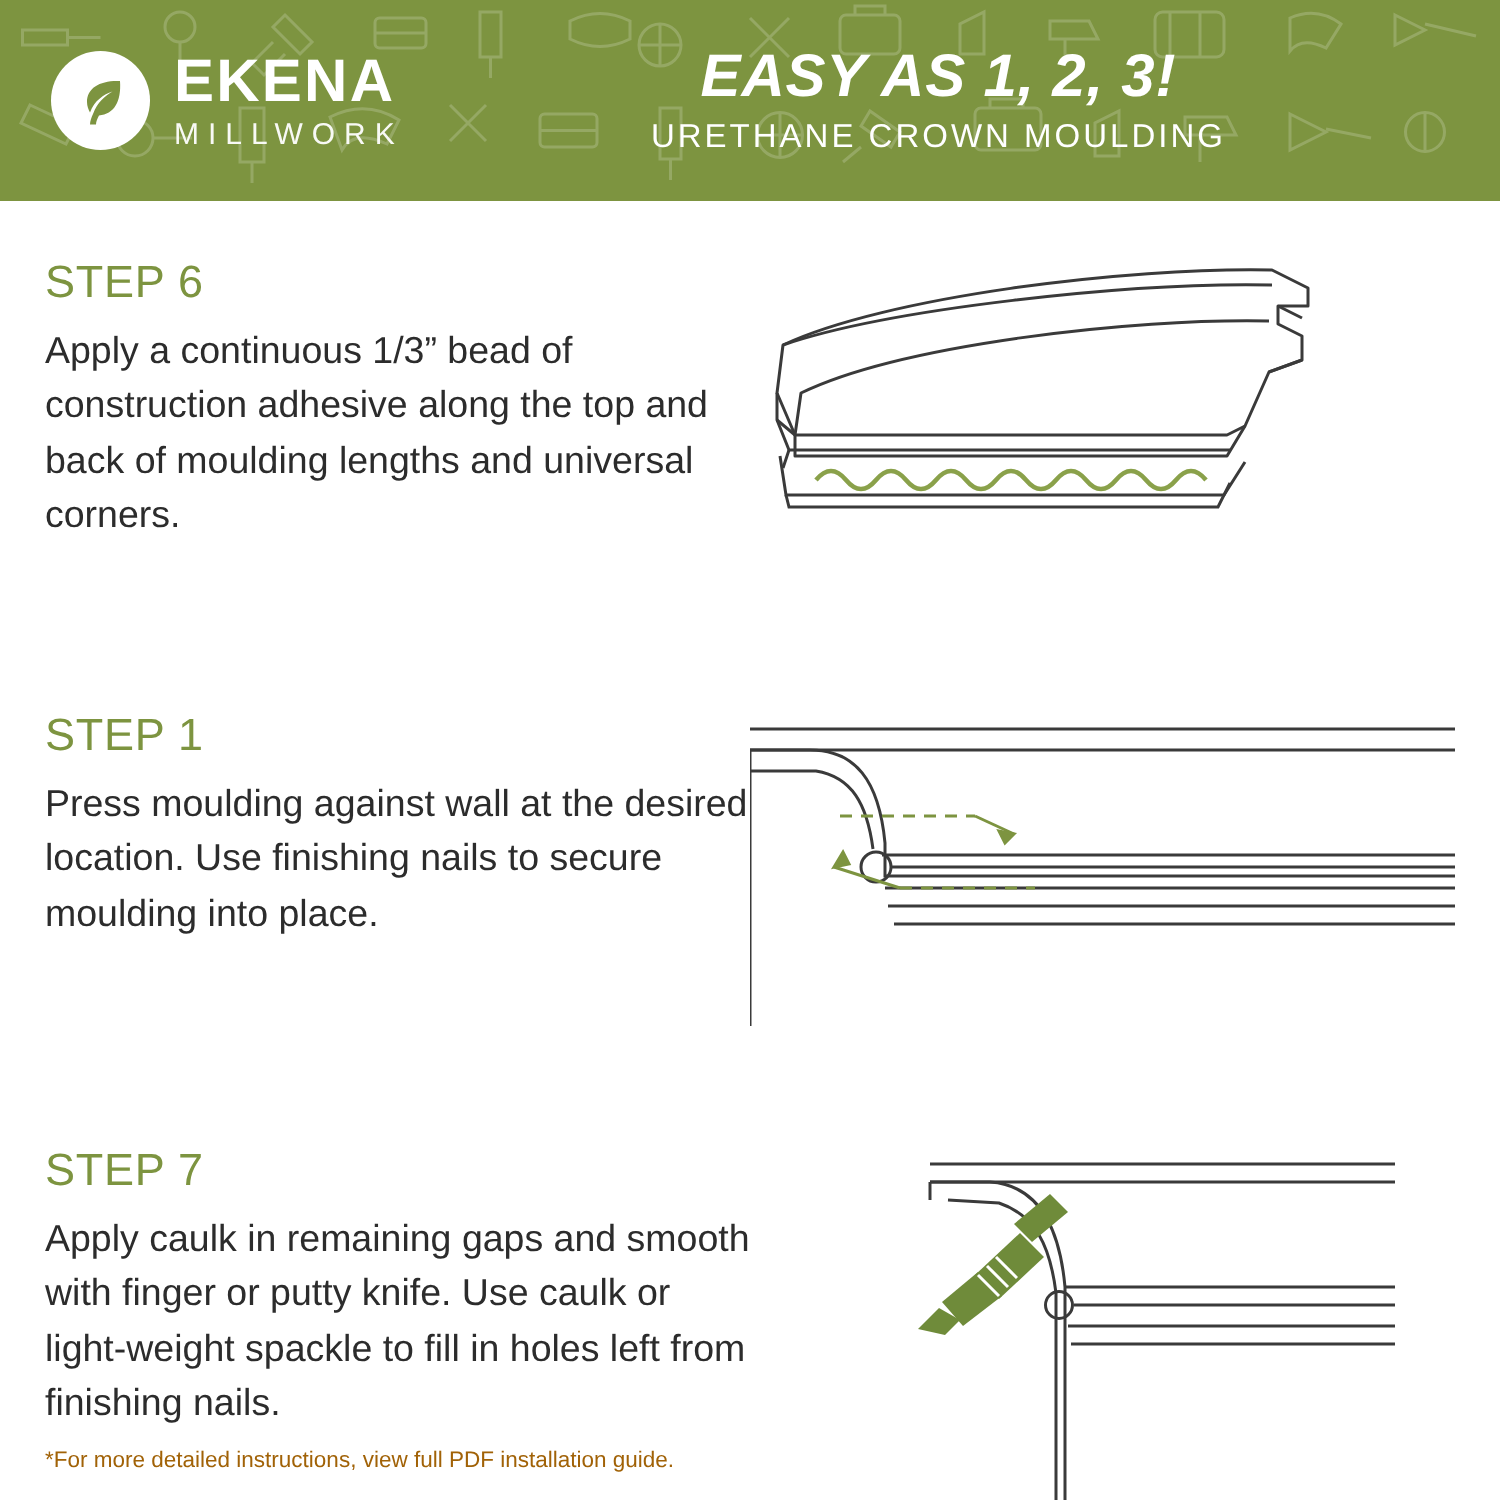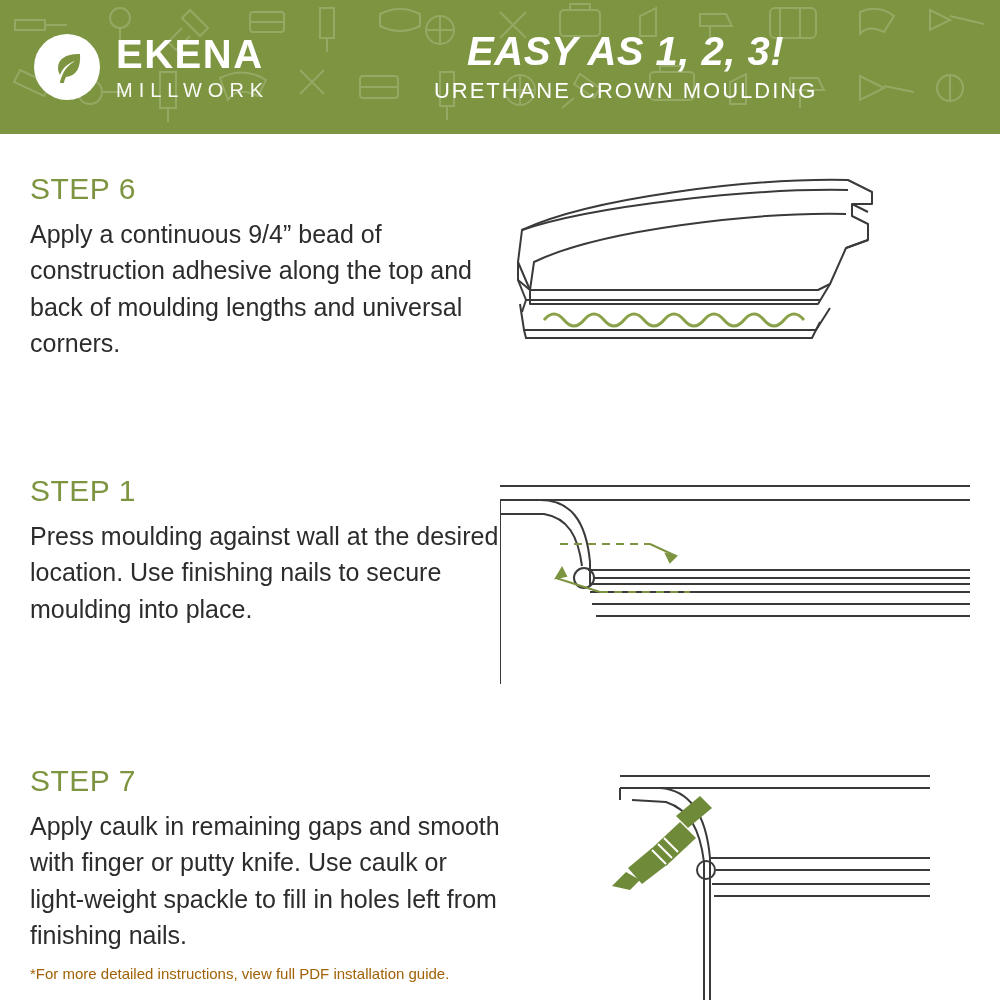--- a/index.html
+++ b/index.html
@@ -218,21 +218,21 @@
         <div class="header-subtitle">URETHANE CROWN MOULDING</div>
       </div>
     </div>
   </div>
 
   <div class="content">
 
     <div class="step step1">
       <div class="step-text">
         <div class="step-title">STEP 6</div>
-        <p class="step-body">Apply a continuous 9/4” bead of construction adhesive along the top and back of moulding lengths and universal corners.</p>
+        <p class="step-body">Apply a continuous 1/3” bead of construction adhesive along the top and back of moulding lengths and universal corners.</p>
       </div>
       <div class="step-art">
         <svg width="420" height="190" viewBox="0 0 420 190">
           <g fill="none" stroke="#3a3a3a" stroke-width="2" stroke-linejoin="round">
 
             <path d="M18 90 L22 58 C90 26 250 6 348 8 L372 20 L372 32 L352 32 L352 44 L368 52 L368 68 L346 76 L330 112 L318 118 L30 118 Z"></path>
 
             <path d="M22 58 C92 34 252 16 348 18"></path>
             <path d="M30 118 L34 90 C100 58 254 40 346 42"></path>
             <path d="M30 118 L30 132 L318 132 L330 112"></path>

